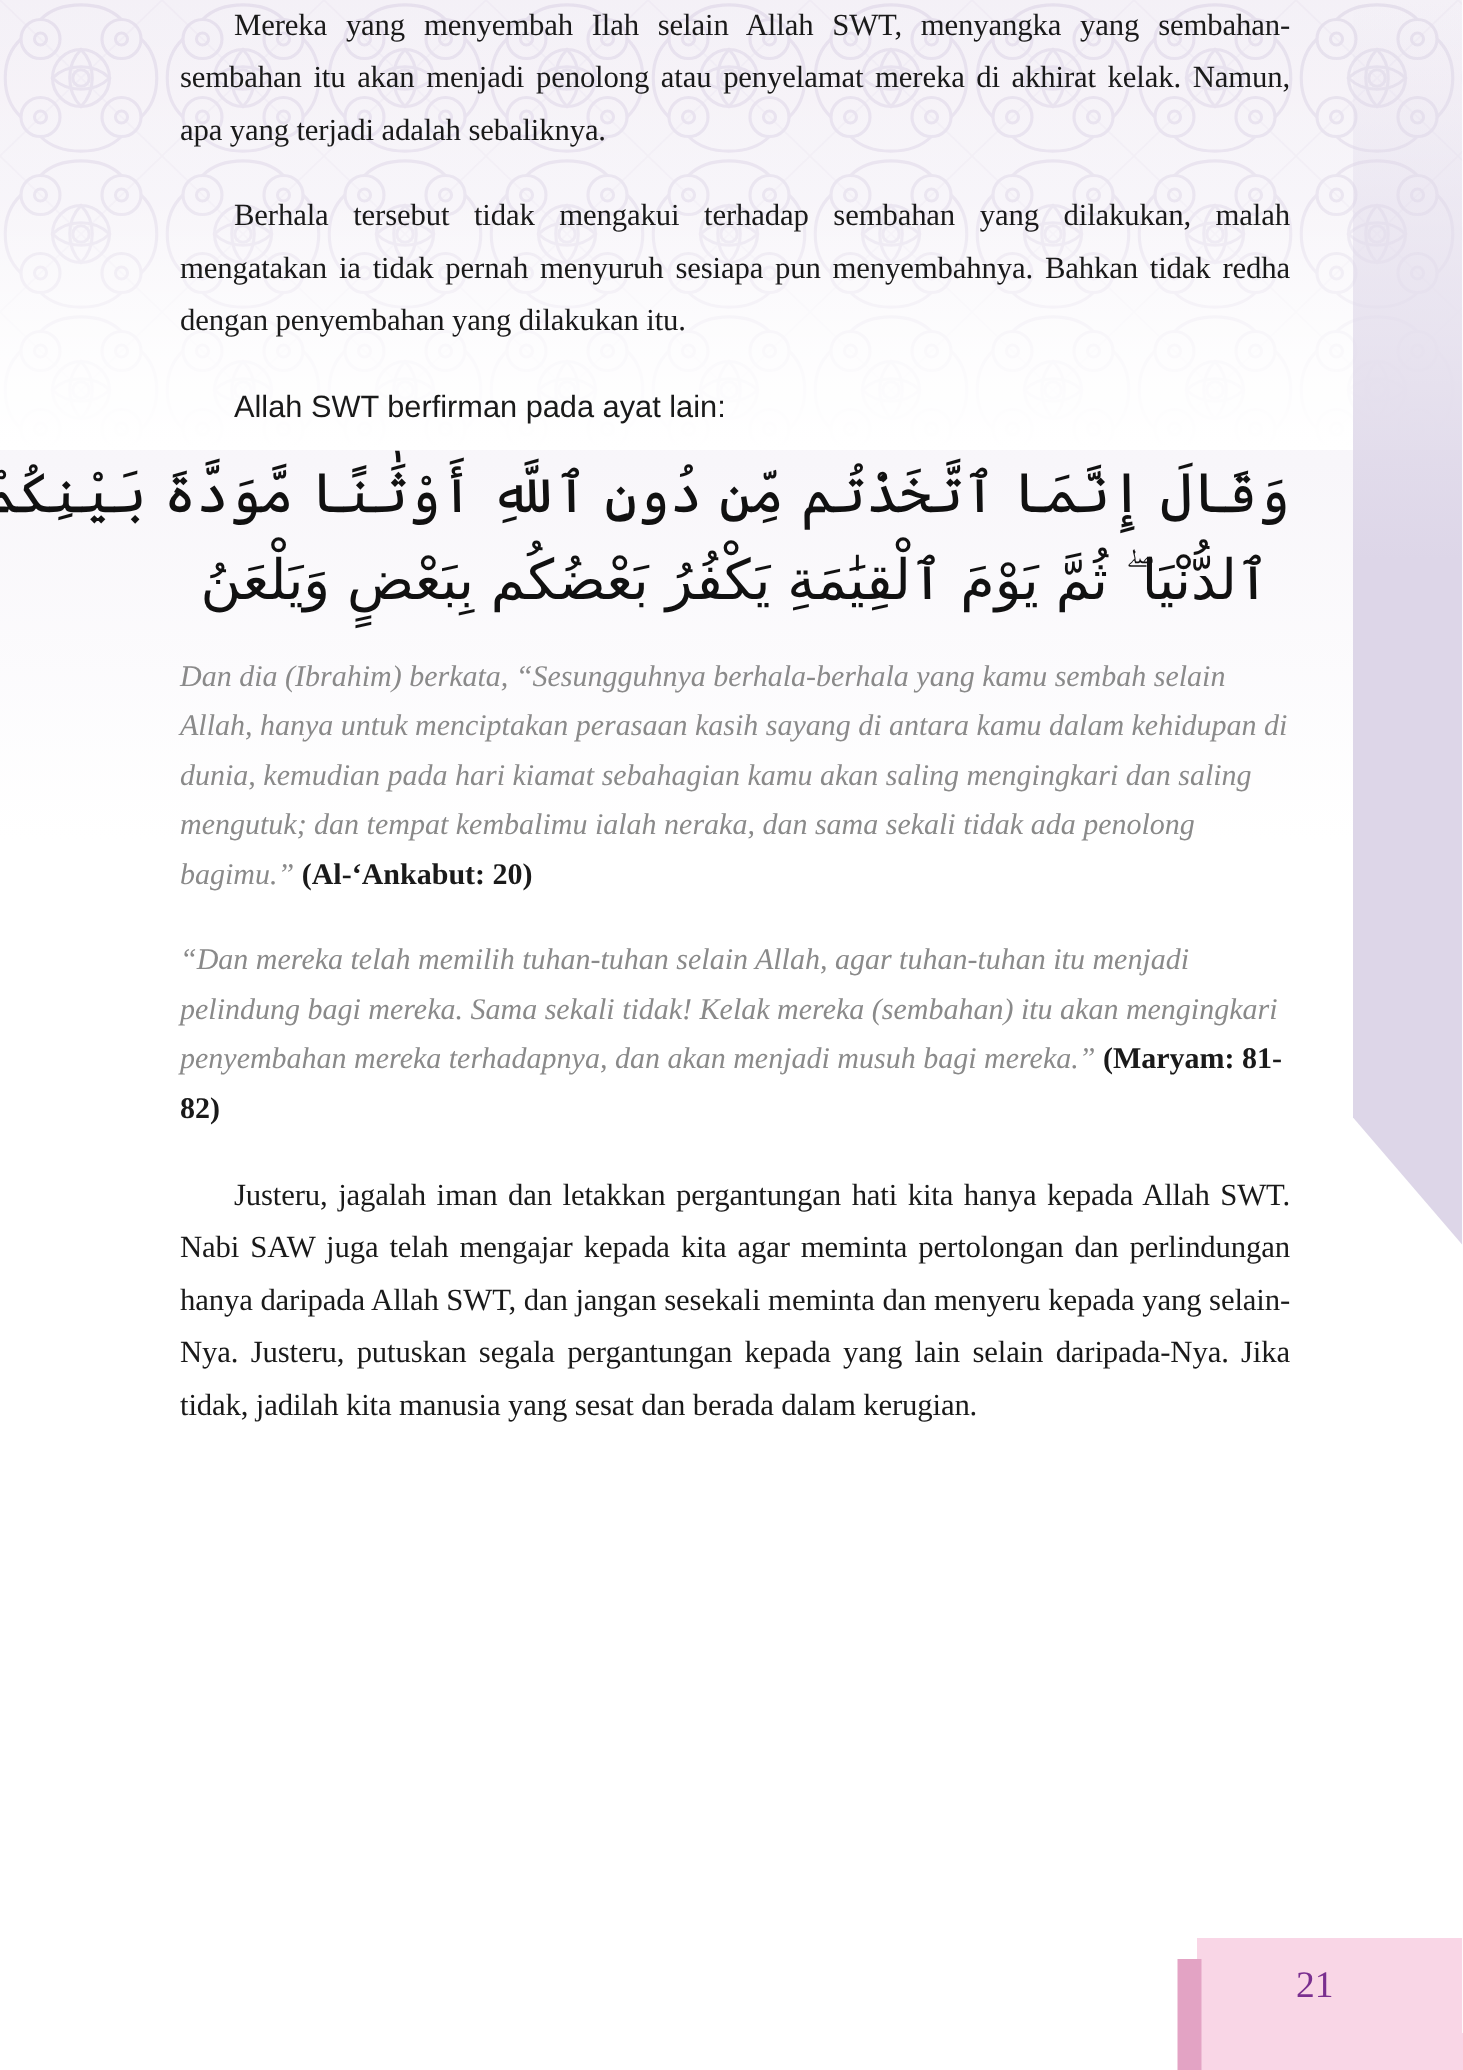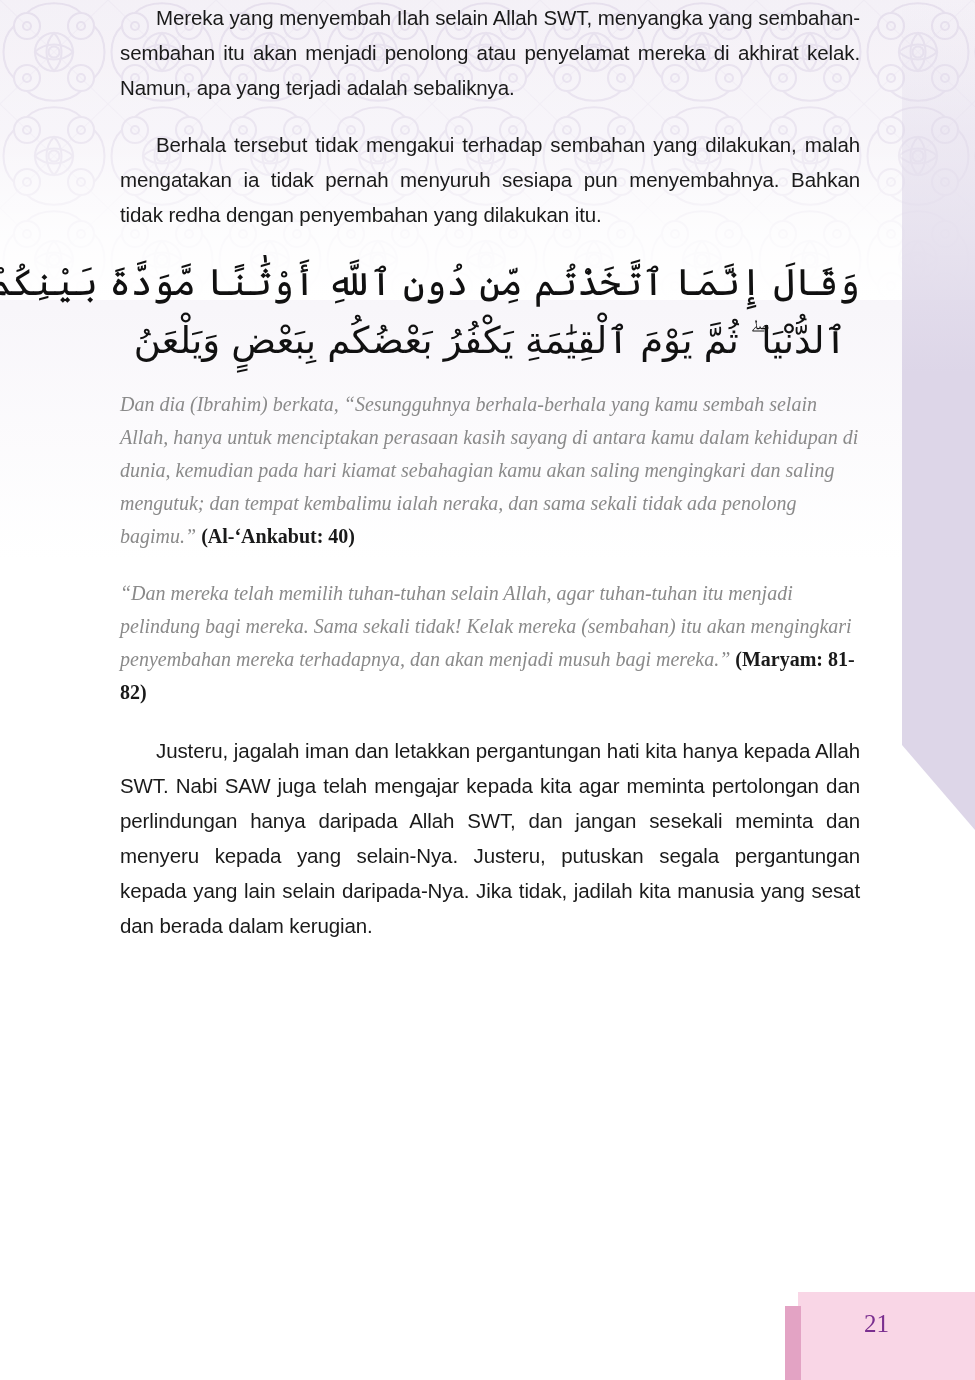--- a/index.html
+++ b/index.html
@@ -71,21 +71,21 @@
   .content {
     position: absolute;
     left: 120px;
     top: 0;
     width: 740px;
     z-index: 5;
   }
 
   p.body-para {
     margin: 0 0 22px 0;
-    font-family: Liberation Sans, sans-serif;
+    font-family: Liberation Serif, serif;
     font-size: 20.5px;
     line-height: 35px;
     color: #1a1a1a;
     text-align: justify;
     letter-spacing: -0.1px;
   }
   p.body-para.indent { text-indent: 36px; }
 
   .lead-1 { margin-top: 140px; }
 
@@ -208,29 +208,30 @@
   <div class="side-tab" style="background:transparent;">
     
   </div>
 
   <div class="content">
 
     <p class="body-para indent lead-1">Mereka yang menyembah Ilah selain Allah SWT, menyangka yang sembahan-sembahan itu akan menjadi penolong atau penyelamat mereka di akhirat kelak. Namun, apa yang terjadi adalah sebaliknya.</p>
 
     <p class="body-para indent">Berhala tersebut tidak mengakui terhadap sembahan yang dilakukan, malah mengatakan ia tidak pernah menyuruh sesiapa pun menyembahnya. Bahkan tidak redha dengan penyembahan yang dilakukan itu.</p>
 
+    <p class="intro-line">Allah SWT berfirman pada ayat lain:</p>
 
     <div class="arabic-block">
       <span class="arabic-line">وَقَالَ إِنَّمَا ٱتَّخَذْتُم مِّن دُونِ ٱللَّهِ أَوْثَٰنًا مَّوَدَّةَ بَيْنِكُمْ فِى ٱلْحَيَوٰةِ</span>
       <span class="arabic-line">ٱلدُّنْيَا ۖ ثُمَّ يَوْمَ ٱلْقِيَٰمَةِ يَكْفُرُ بَعْضُكُم بِبَعْضٍ وَيَلْعَنُ</span>
     </div>
 
     <p class="quote">
       <span>Dan dia (Ibrahim) berkata, “Sesungguhnya berhala-berhala yang kamu sembah selain Allah, hanya untuk menciptakan perasaan kasih sayang di antara kamu dalam kehidupan di dunia, kemudian pada hari kiamat sebahagian kamu akan saling mengingkari dan saling mengutuk; dan tempat kembalimu ialah neraka, dan sama sekali tidak ada penolong bagimu.”</span>
-      <span class="ref">(Al-‘Ankabut: 40)</span>
+      <span class="ref">(Al-‘Ankabut: 20)</span>
     </p>
 
 
     <p class="quote">
       <span>“Dan mereka telah memilih tuhan-tuhan selain Allah, agar tuhan-tuhan itu menjadi pelindung bagi mereka. Sama sekali tidak! Kelak mereka (sembahan) itu akan mengingkari penyembahan mereka terhadapnya, dan akan menjadi musuh bagi mereka.”</span>
       <span class="ref">(Maryam: 81-82)</span>
     </p>
 
     <p class="body-para indent">Justeru, jagalah iman dan letakkan pergantungan hati kita hanya kepada Allah SWT. Nabi SAW juga telah mengajar kepada kita agar meminta pertolongan dan perlindungan hanya daripada Allah SWT, dan jangan sesekali meminta dan menyeru kepada yang selain-Nya. Justeru, putuskan segala pergantungan kepada yang lain selain daripada-Nya. Jika tidak, jadilah kita manusia yang sesat dan berada dalam kerugian.</p>
 

